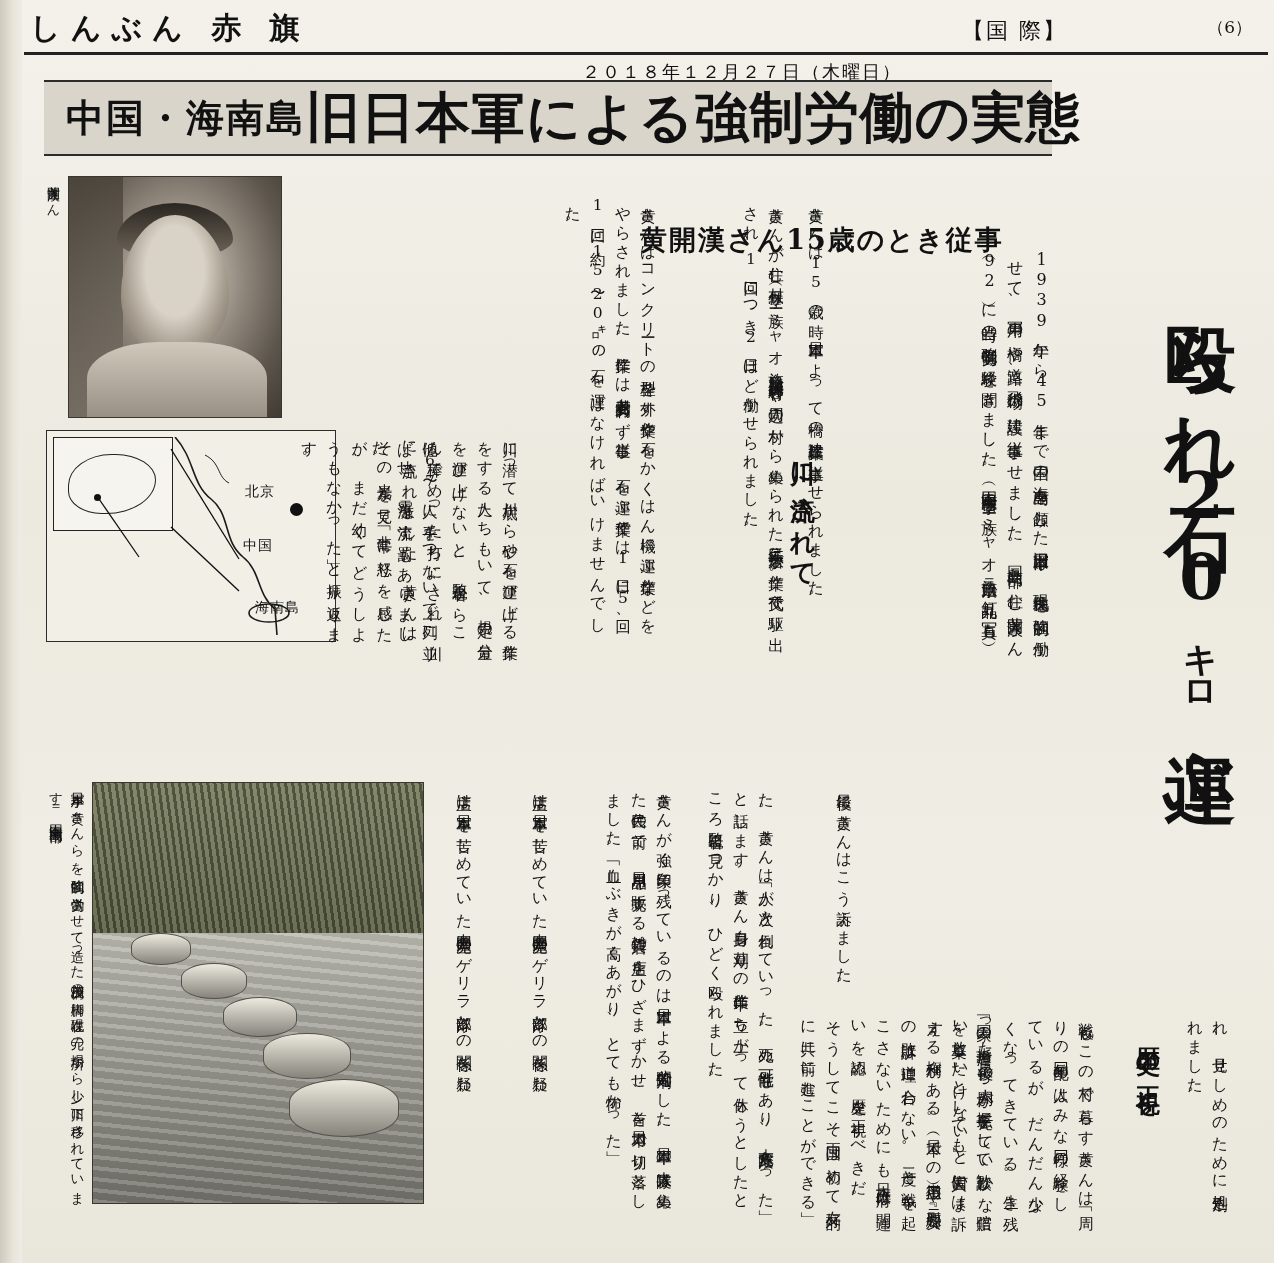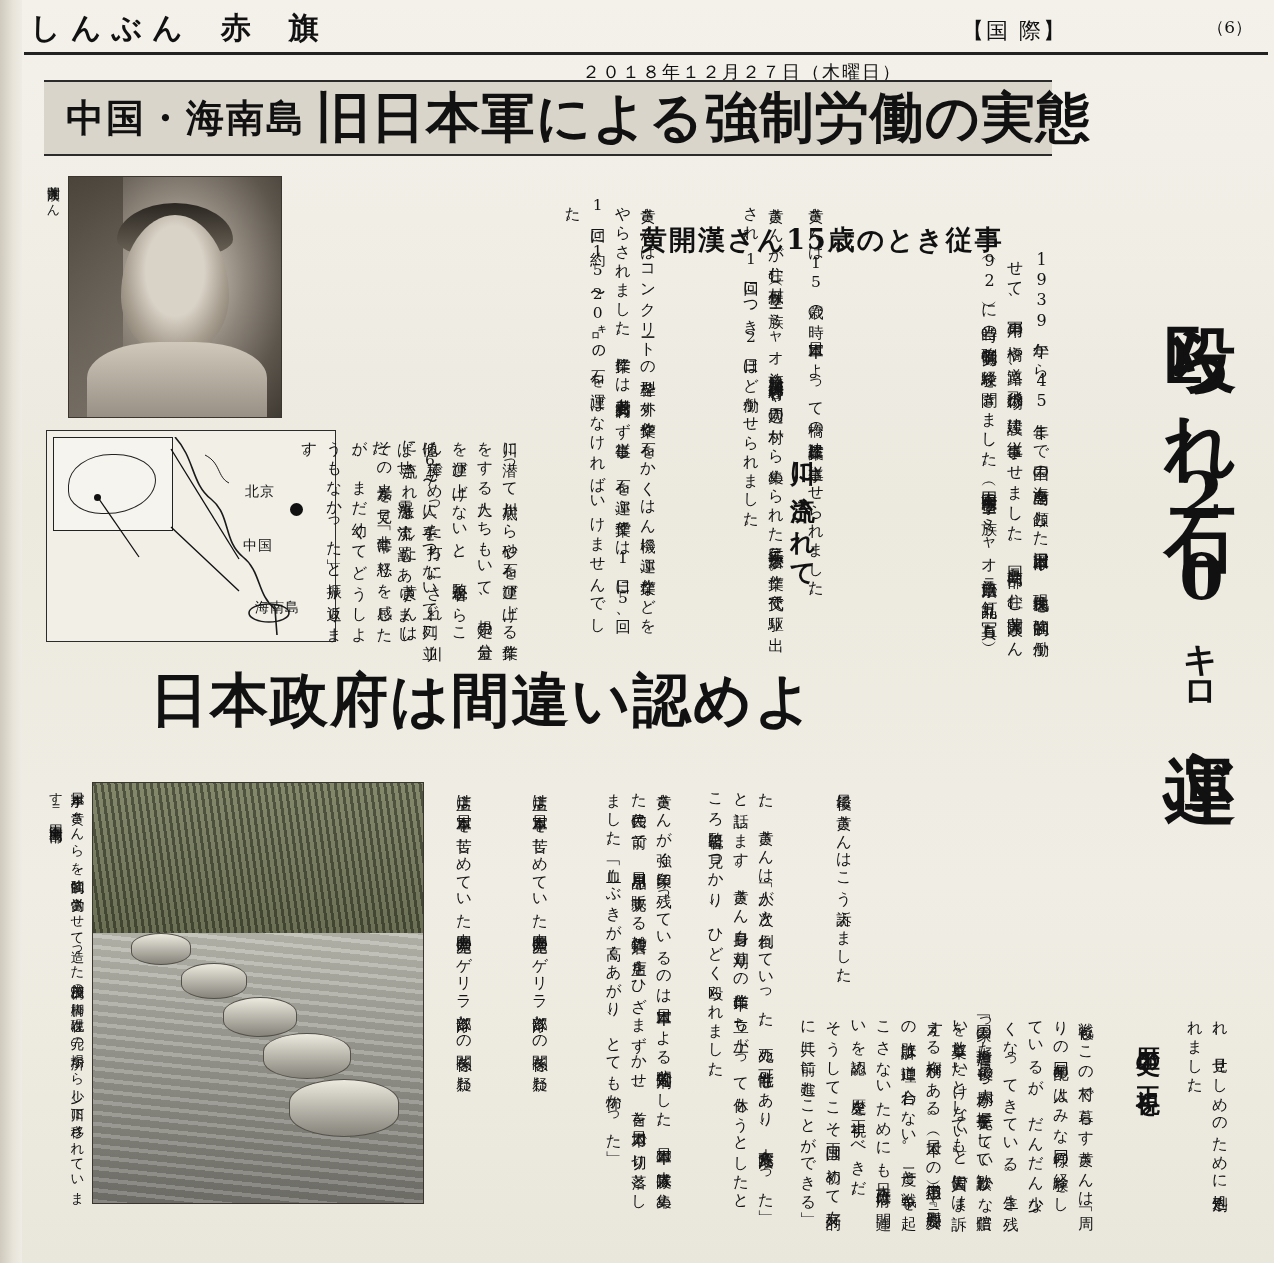--- a/index.html
+++ b/index.html
@@ -23,21 +23,21 @@
     content:"";position:absolute;left:0;top:0;bottom:0;width:22px;
     background:linear-gradient(90deg,#cfcabd 0%, #e8e4d9 60%, #efece5 100%);
   }
 
   
   .masthead{
     position:absolute;left:22px;top:6px;right:8px;height:46px;
   }
   .mast-title{
     position:absolute;left:8px;top:2px;
-    font-family:Liberation Mono, monospace;
+    font-family:Liberation Sans, sans-serif;
     font-weight:bold;font-size:30px;letter-spacing:10px;
     color:#111;
     white-space:nowrap;
   }
   .mast-date{
     position:absolute;left:560px;top:10px;
     font-size:18px;letter-spacing:2px;white-space:nowrap;
     font-family:"DejaVu Serif","Liberation Serif",serif;
     margin-top:44px;
   }
@@ -64,21 +64,21 @@
     display:flex;align-items:center;
   }
   .banner-sub{
     font-family:"DejaVu Serif","Liberation Serif",serif;
     font-weight:bold;font-size:38px;letter-spacing:2px;
     margin-left:22px;white-space:nowrap;
   }
   .banner-main{
     font-family:"DejaVu Serif","Liberation Serif",serif;
     font-weight:bold;font-size:54px;letter-spacing:1px;
-    margin-left:10px;white-space:nowrap;
+    white-space:nowrap;
   }
 
   
   .vhead{
     position:absolute;right:36px;top:270px;width:120px;
     writing-mode:vertical-rl;text-orientation:upright;
     font-family:"DejaVu Serif","Liberation Serif",serif;
     font-weight:bold;font-size:72px;letter-spacing:6px;
     line-height:1.02;
     height:620px;
@@ -294,21 +294,20 @@
   <div class="vcol" style="left:676px;top:196px;height:430px;width:112px;">黄さんが住む村（保亭リー族ミャオ族自治県加茂鎮什杏村）や周辺の村から集められた住民二十数名が作業。交代で駆り出され、1回につき2日ほど働かせられました。</div>
 
   <div class="vcol" style="left:528px;top:196px;height:430px;width:132px;">黄さんはコンクリートの型枠を外す作業や石をかくはん機に運ぶ作業などをやらされました。作業には老若男女問わず従事し、石を運ぶ作業では1日に5回、1回に約15〜20㌔の石を運ばなければいけませんでした。</div>
 
   <div class="vsubhead" style="left:786px;top:440px;height:190px;">川に流されて</div>
 
   <div class="vcol" style="left:456px;top:430px;height:205px;width:66px;">川に潜って川底から砂や石を運び上げる作業をする人たちもいて、規定の分量を運び上げないと、監視者からこん棒でめった打ちにされ、川に流されました。黄さんはその光景を見て「非常に怒りを感じたが、まだ幼くてどうしようもなかった」と振り返ります。</div>
 
   <div class="vcol" style="left:376px;top:430px;height:205px;width:66px;">他に6〜7人に手をつないで一列に並ばせ、電流を流す罰もありました。</div>
 
-  <div class="headline2">日本政府は間違い認めよ</div>
 
   <div class="photo2">
     <div class="grass"></div>
     <div class="water"></div>
     <div class="stone" style="left:38px;top:150px;width:58px;height:30px;"></div>
     <div class="stone" style="left:88px;top:180px;width:64px;height:34px;"></div>
     <div class="stone" style="left:130px;top:214px;width:72px;height:38px;"></div>
     <div class="stone" style="left:170px;top:250px;width:86px;height:44px;"></div>
     <div class="stone" style="left:196px;top:296px;width:108px;height:56px;"></div>
   </div>

